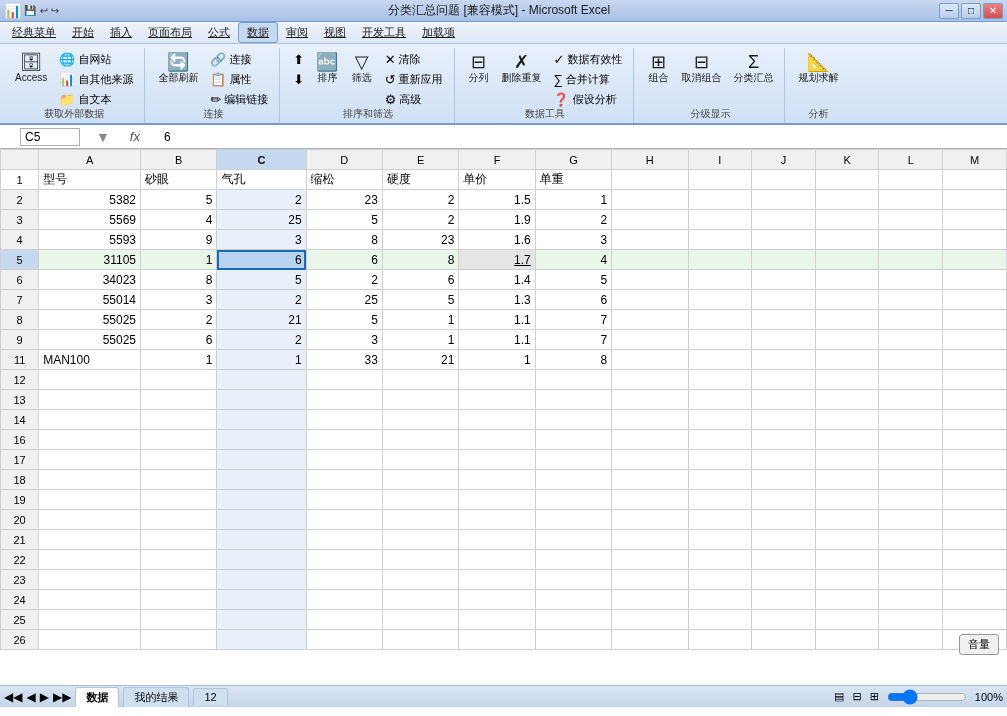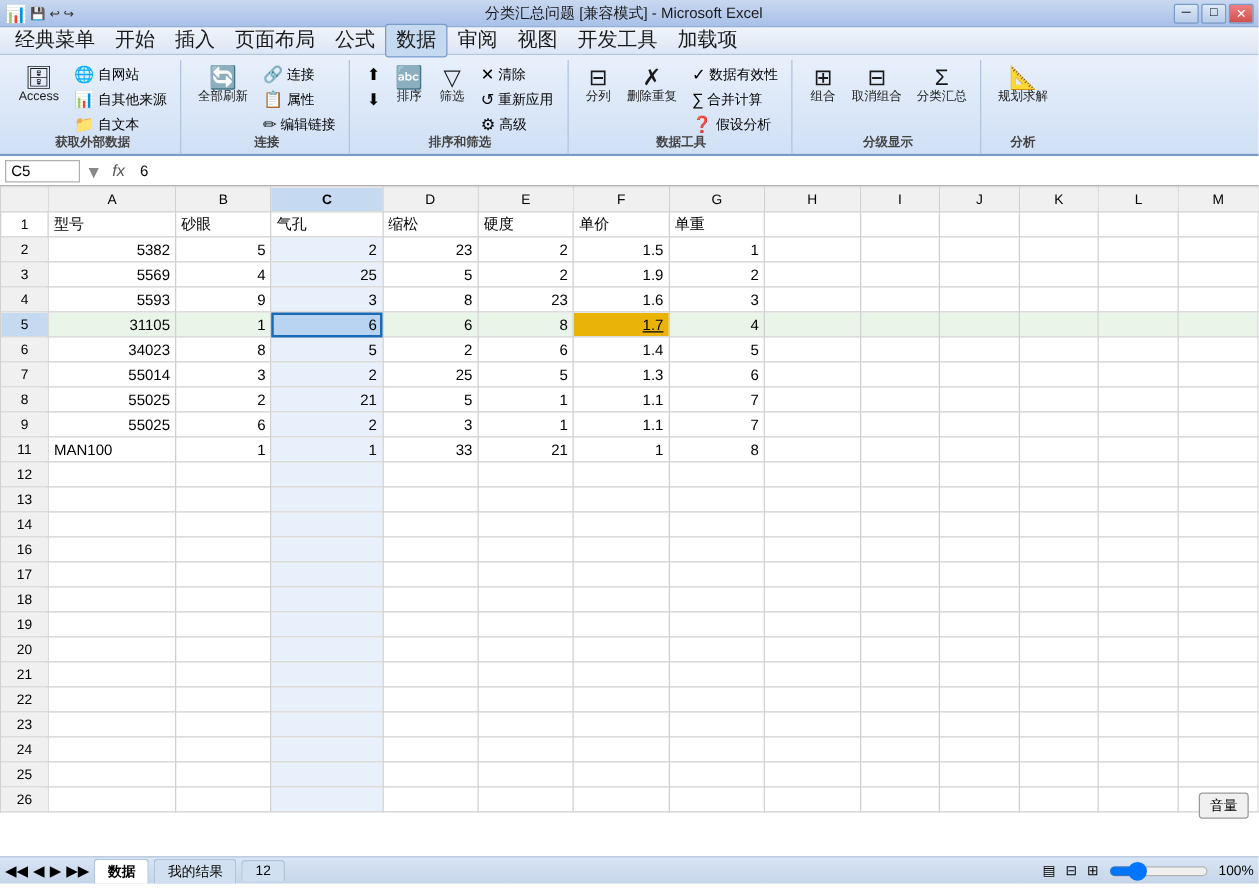--- a/index.html
+++ b/index.html
@@ -22,21 +22,21 @@
 
     
     .menu-bar {
       background: linear-gradient(to bottom, #f0f4fa, #dce6f5);
       height: 22px;
       display: flex;
       align-items: center;
       padding: 0 4px;
       border-bottom: 1px solid #b0c4de;
     }
-    .menu-item { padding: 2px 8px; font-size: 16px; cursor: pointer; border-radius: 3px; color: #1a1a1a; }
+    .menu-item { padding: 2px 8px; font-size: 11px; cursor: pointer; border-radius: 3px; color: #1a1a1a; text-decoration: underline; }
     .menu-item:hover, .menu-item.active { background: #c5d9f1; }
     .menu-item.active { background: #c5d9f1; border: 1px solid #7a9cc9; }
 
     
     .ribbon {
       background: linear-gradient(to bottom, #e8f0fb, #d0e0f5);
       border-bottom: 2px solid #7a9cc9;
       padding: 4px 4px 0;
     }
     .ribbon-groups {
@@ -53,21 +53,20 @@
       position: relative;
       min-width: 60px;
     }
     .ribbon-group:last-child { border-right: none; }
     .ribbon-group-label {
       position: absolute;
       bottom: 2px;
       font-size: 10px;
       color: #444;
       white-space: nowrap;
-      font-weight: bold;
     }
     .ribbon-buttons { display: flex; gap: 2px; align-items: flex-start; }
     .ribbon-btn {
       display: flex;
       flex-direction: column;
       align-items: center;
       padding: 2px 4px;
       border: 1px solid transparent;
       border-radius: 3px;
       cursor: pointer;
@@ -94,22 +93,22 @@
     }
     .small-icon { font-size: 13px; }
 
     
     .formula-bar {
       display: flex;
       align-items: center;
       height: 24px;
       background: #fff;
       border-bottom: 1px solid #b0b0b0;
-      padding: 0 4px;
-      gap: 4px;
+      padding: 0 20px;
+      gap: 16px;
     }
     .cell-ref {
       width: 60px;
       border: 1px solid #b0b0b0;
       padding: 1px 4px;
       font-size: 12px;
       background: #fff;
     }
     .formula-divider { color: #888; font-size: 14px; }
     .formula-fx { color: #555; font-style: italic; font-size: 13px; padding: 0 4px; }
@@ -471,21 +470,21 @@
             <td></td>
             <td></td>
           </tr>
           <tr>
             <td class="row-num-cell active-row">5</td>
             <td style="background: rgb(232, 245, 232);">31105</td>
             <td style="background: rgb(232, 245, 232);">1</td>
             <td class="selected">6</td>
             <td style="background: rgb(232, 245, 232);">6</td>
             <td style="background: rgb(232, 245, 232);">8</td>
-            <td style="background: #eab308; text-decoration: underline;">1.7</td>
+            <td style="background: #e5e5e5; text-decoration: underline;">1.7</td>
             <td style="background: rgb(232, 245, 232);">4</td>
             <td style="background: rgb(232, 245, 232);"></td>
             <td style="background: rgb(232, 245, 232);"></td>
             <td style="background: rgb(232, 245, 232);"></td>
             <td style="background: rgb(232, 245, 232);"></td>
             <td style="background: rgb(232, 245, 232);"></td>
             <td style="background: rgb(232, 245, 232);"></td>
           </tr>
           <tr>
             <td class="row-num-cell">6</td>

